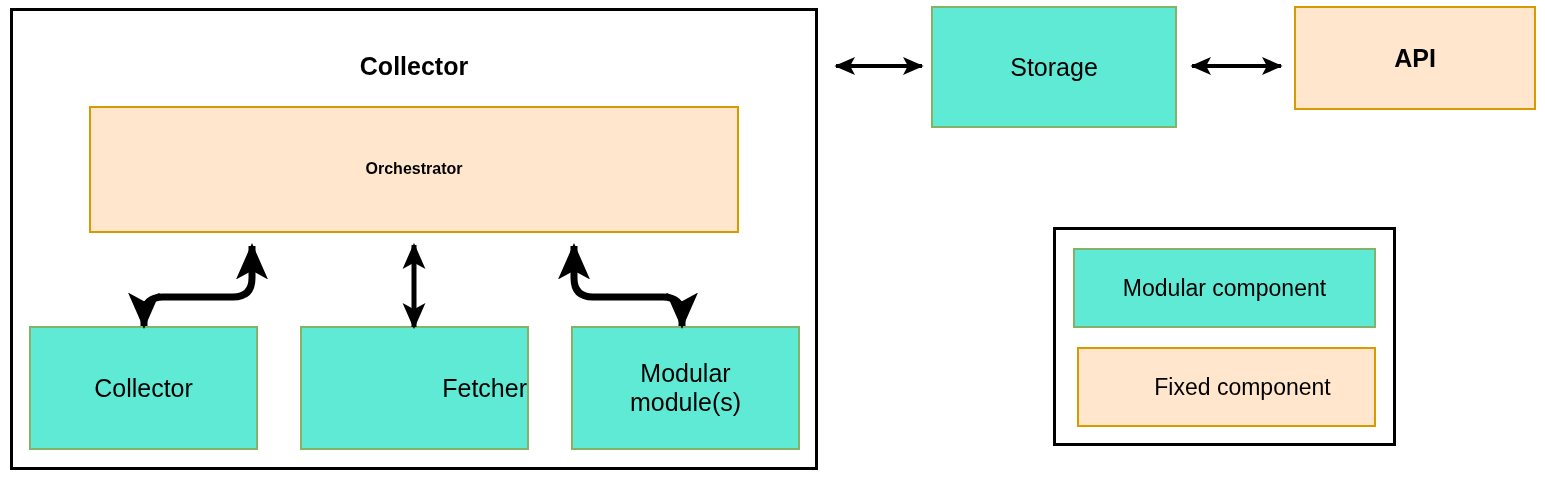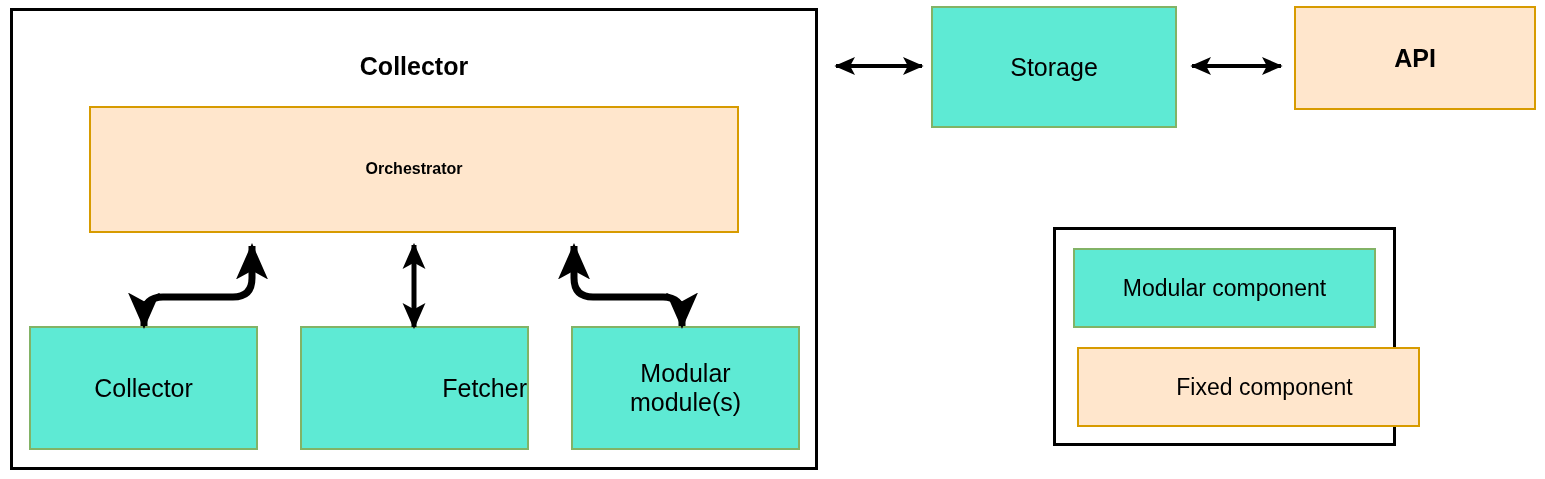--- a/index.html
+++ b/index.html
@@ -90,21 +90,21 @@
   <div class="box orange-box t-bold" style="left:1294px; top:6px; width:242px; height:104px; font-size:25px;">
     <span>API</span>
   </div>
 
   <div class="box container-box" style="left:1053px; top:227px; width:343px; height:219px;"></div>
 
   <div class="box green-box" style="left:1073px; top:248px; width:303px; height:80px; font-size:23px;">
     <span>Modular component</span>
   </div>
 
-  <div class="box orange-box" style="left:1077px; top:347px; width:343px; height:80px; font-size:23px;padding-left:32px;">
+  <div class="box orange-box" style="left:1077px; top:347px; width:299px; height:80px; font-size:23px;padding-left:32px;">
     <span>Fixed component</span>
   </div>
 
   <svg class="svg-layer" viewBox="0 0 1545 479" xmlns="http://www.w3.org/2000/svg">
     <defs>
       <marker id="arrEnd" viewBox="0 0 10 10" refX="9.2" refY="5" markerWidth="5.2" markerHeight="5.2" orient="auto-start-reverse">
         <path d="M 0 0.6 L 10 5 L 0 9.4 L 2.4 5 Z" fill="#000000"></path>
       </marker>
     </defs>
 

